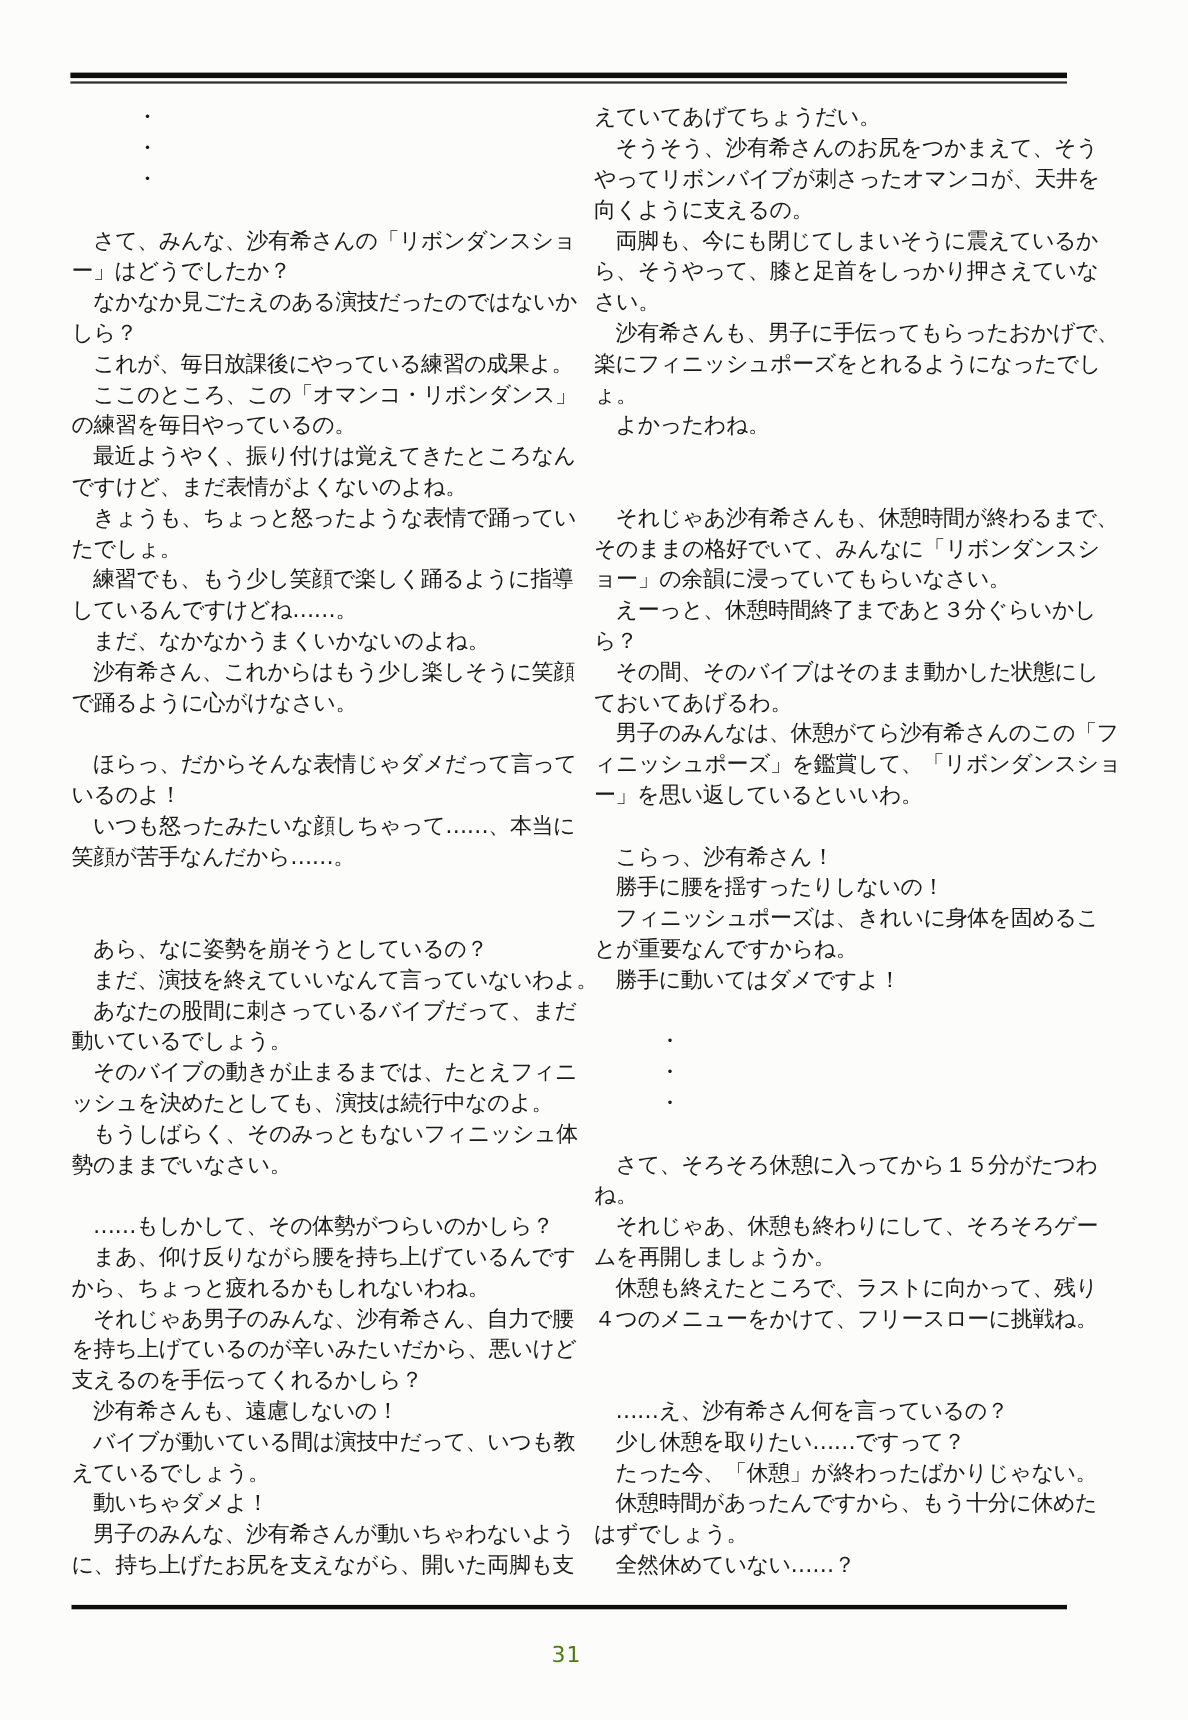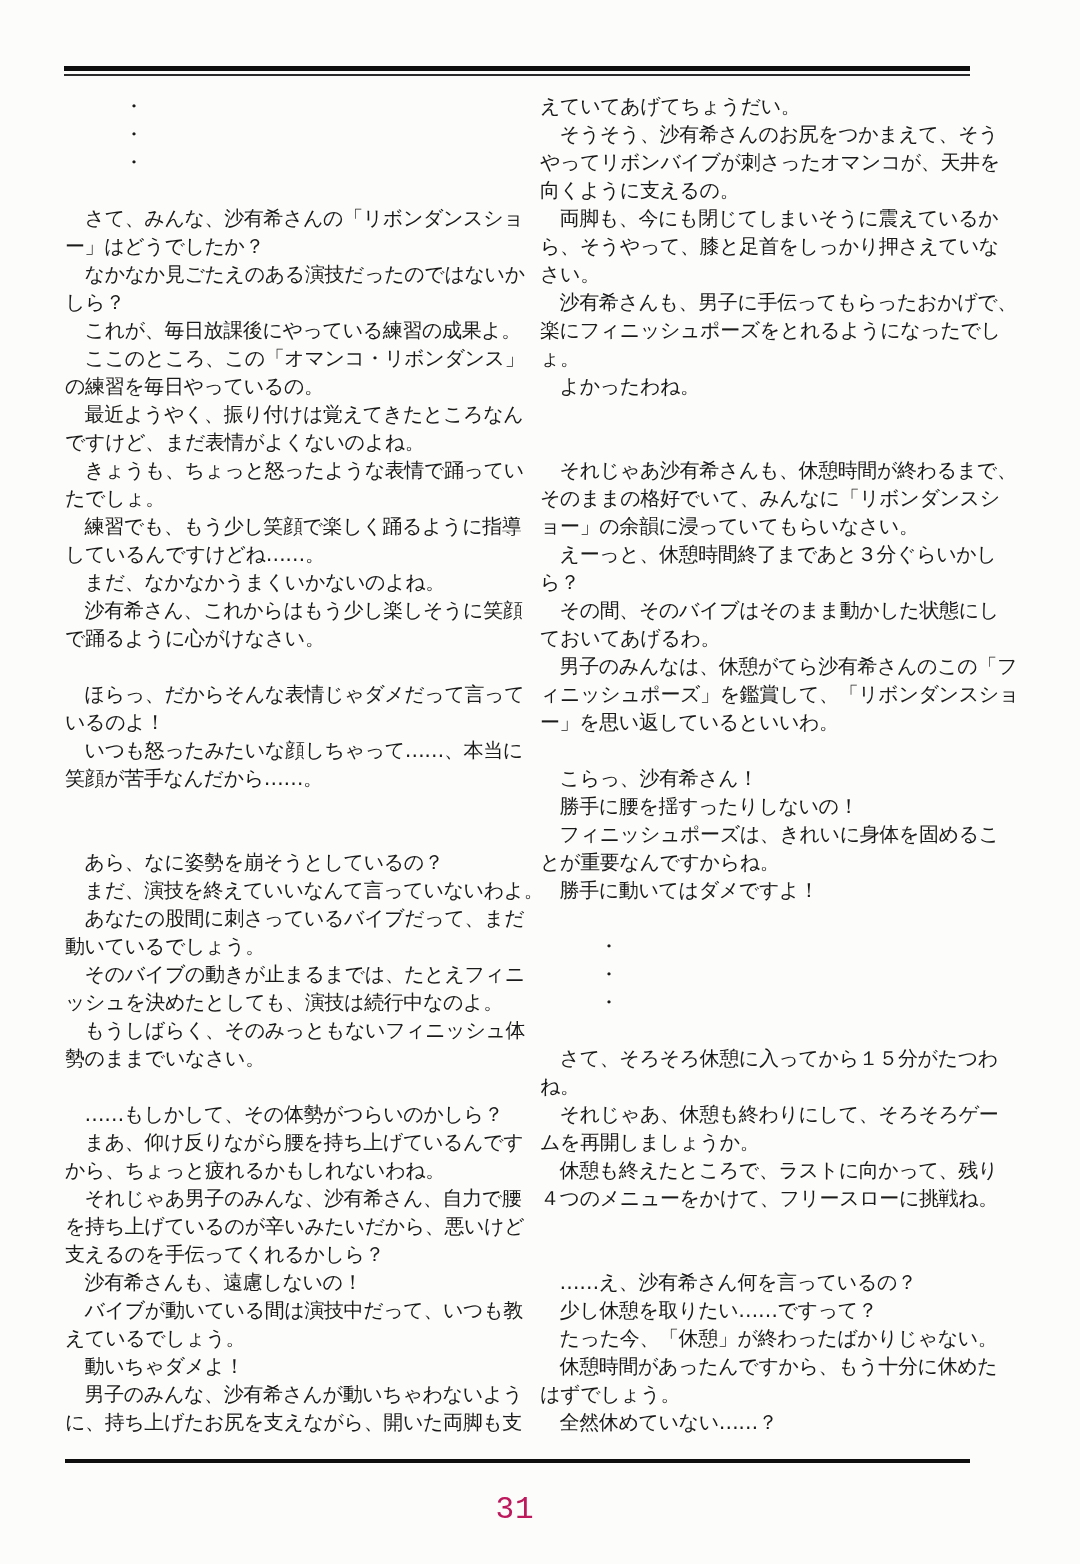--- a/index.html
+++ b/index.html
@@ -51,24 +51,23 @@
   .text-line {
     height: 28px;
     overflow: visible;
   }
   .page-number {
     position: absolute;
     left: 465px;
     top: 1492px;
     width: 100px;
     text-align: center;
-    font-size: 31px;
+    font-size: 20px;
     letter-spacing: 1px;
-    color: #be185d;
-    font-family: Liberation Mono, monospace;
+    color: #4d7c0f;
   }
 </style>
 </head>
 <body>
 
 <div class="page">
   <div class="top-rule"></div>
 
   <div class="columns">
     <div class="column"><div class="text-line">　　　・</div><div class="text-line">　　　・</div><div class="text-line">　　　・</div><div class="text-line">&nbsp;</div><div class="text-line">　さて、みんな、沙有希さんの「リボンダンスショ</div><div class="text-line">ー」はどうでしたか？</div><div class="text-line">　なかなか見ごたえのある演技だったのではないか</div><div class="text-line">しら？</div><div class="text-line">　これが、毎日放課後にやっている練習の成果よ。</div><div class="text-line">　ここのところ、この「オマンコ・リボンダンス」</div><div class="text-line">の練習を毎日やっているの。</div><div class="text-line">　最近ようやく、振り付けは覚えてきたところなん</div><div class="text-line">ですけど、まだ表情がよくないのよね。</div><div class="text-line">　きょうも、ちょっと怒ったような表情で踊ってい</div><div class="text-line">たでしょ。</div><div class="text-line">　練習でも、もう少し笑顔で楽しく踊るように指導</div><div class="text-line">しているんですけどね……。</div><div class="text-line">　まだ、なかなかうまくいかないのよね。</div><div class="text-line">　沙有希さん、これからはもう少し楽しそうに笑顔</div><div class="text-line">で踊るように心がけなさい。</div><div class="text-line">&nbsp;</div><div class="text-line">　ほらっ、だからそんな表情じゃダメだって言って</div><div class="text-line">いるのよ！</div><div class="text-line">　いつも怒ったみたいな顔しちゃって……、本当に</div><div class="text-line">笑顔が苦手なんだから……。</div><div class="text-line">&nbsp;</div><div class="text-line">&nbsp;</div><div class="text-line">　あら、なに姿勢を崩そうとしているの？</div><div class="text-line">　まだ、演技を終えていいなんて言っていないわよ。</div><div class="text-line">　あなたの股間に刺さっているバイブだって、まだ</div><div class="text-line">動いているでしょう。</div><div class="text-line">　そのバイブの動きが止まるまでは、たとえフィニ</div><div class="text-line">ッシュを決めたとしても、演技は続行中なのよ。</div><div class="text-line">　もうしばらく、そのみっともないフィニッシュ体</div><div class="text-line">勢のままでいなさい。</div><div class="text-line">&nbsp;</div><div class="text-line">　……もしかして、その体勢がつらいのかしら？</div><div class="text-line">　まあ、仰け反りながら腰を持ち上げているんです</div><div class="text-line">から、ちょっと疲れるかもしれないわね。</div><div class="text-line">　それじゃあ男子のみんな、沙有希さん、自力で腰</div><div class="text-line">を持ち上げているのが辛いみたいだから、悪いけど</div><div class="text-line">支えるのを手伝ってくれるかしら？</div><div class="text-line">　沙有希さんも、遠慮しないの！</div><div class="text-line">　バイブが動いている間は演技中だって、いつも教</div><div class="text-line">えているでしょう。</div><div class="text-line">　動いちゃダメよ！</div><div class="text-line">　男子のみんな、沙有希さんが動いちゃわないよう</div><div class="text-line">に、持ち上げたお尻を支えながら、開いた両脚も支</div></div>

